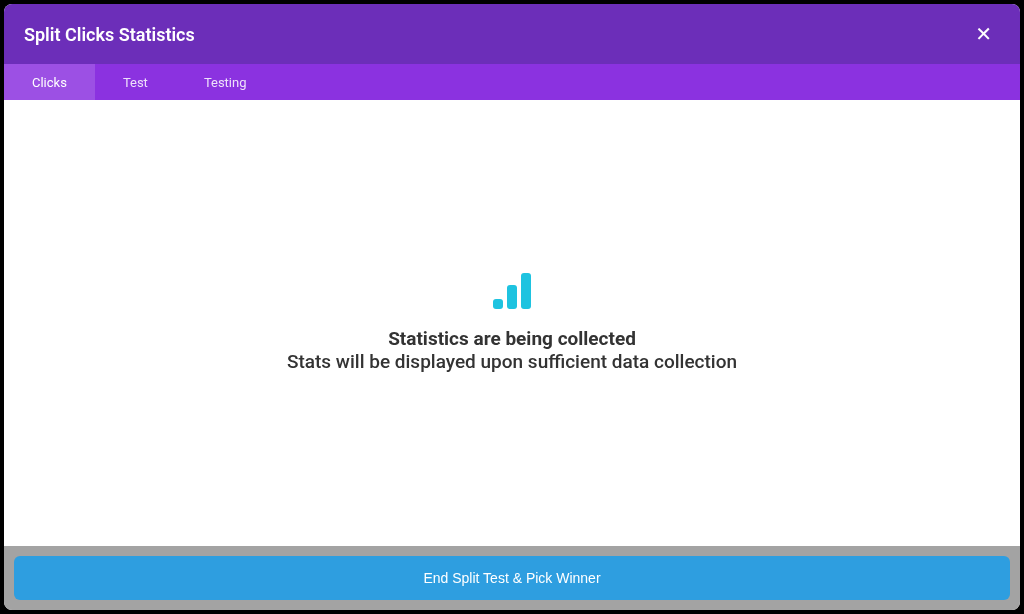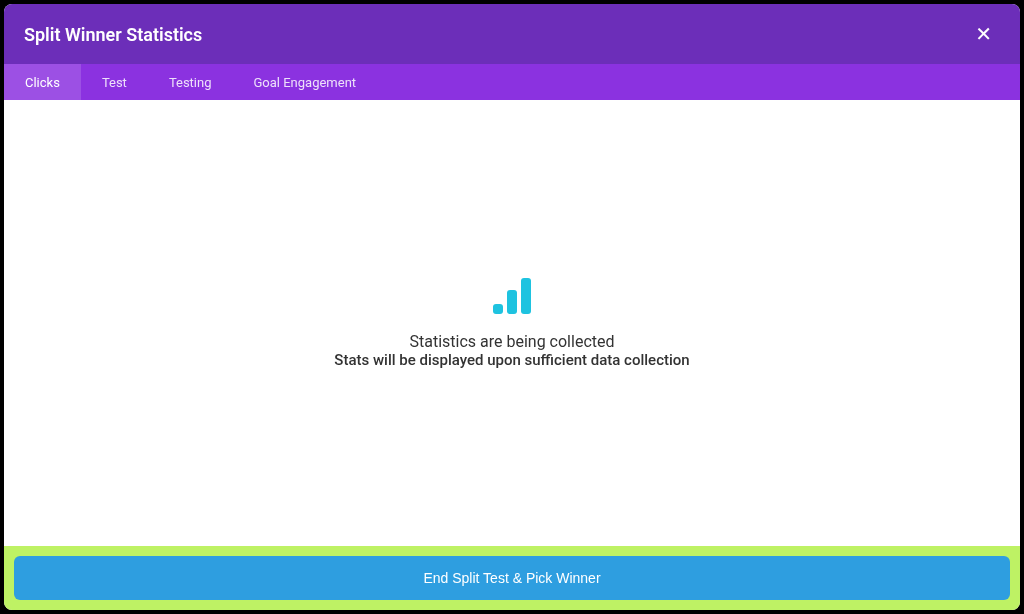--- a/index.html
+++ b/index.html
@@ -56,21 +56,21 @@
       background: #8e2de2;
       background: linear-gradient(to right, #8b32e0, #8b32e0);
       height: 36px;
       display: flex;
       align-items: stretch;
     }
     
     .tab {
       color: #fff;
       font-size: 13px;
-      padding: 0 21px;
+      padding: 0 28px;
       display: flex;
       align-items: center;
       cursor: pointer;
       opacity: 0.85;
     }
     
     .tab.active {
       background: rgba(255, 255, 255, 0.15);
       opacity: 1;
     }
@@ -106,72 +106,69 @@
       height: 24px;
     }
     
     .bar3 {
       width: 10px;
       height: 36px;
     }
     
     .heading {
       color: #333;
-      font-size: 16px;
-      font-weight: 400;
+      font-size: 19px;
+      font-weight: 700;
       margin-bottom: 0;
     }
     
     .subtext {
       color: #333;
-      font-size: 15px;
+      font-size: 19px;
       font-weight: 500;
     }
     
     .footer {
       padding: 10px;
-      background: #bef264;
+      background: #a3a3a3;
     }
     
     .footer-btn {
       width: 100%;
       background: #2e9ee0;
       color: #fff;
       border: none;
       border-radius: 6px;
       padding: 14px;
       font-size: 14px;
       font-weight: 500;
       cursor: pointer;
     }
   </style>
 </head>
 <body>
 
 <div class="modal">
 
   <div class="header">
-    <div class="header-title">Split Winner Statistics</div>
+    <div class="header-title">Split Clicks Statistics</div>
     <button class="close-btn">
       <span>✕</span>
     </button>
   </div>
 
   <div class="tabs">
     <div class="tab active">
       <span>Clicks</span>
     </div>
     <div class="tab">
       <span>Test</span>
     </div>
     <div class="tab">
       <span>Testing</span>
-    </div>
-    <div class="tab">
-      <span>Goal Engagement</span>
     </div>
   </div>
 
   <div class="content">
     <div class="stats-icon">
       <div class="bar bar1"></div>
       <div class="bar bar2"></div>
       <div class="bar bar3"></div>
     </div>
     <div class="heading">Statistics are being collected</div>

